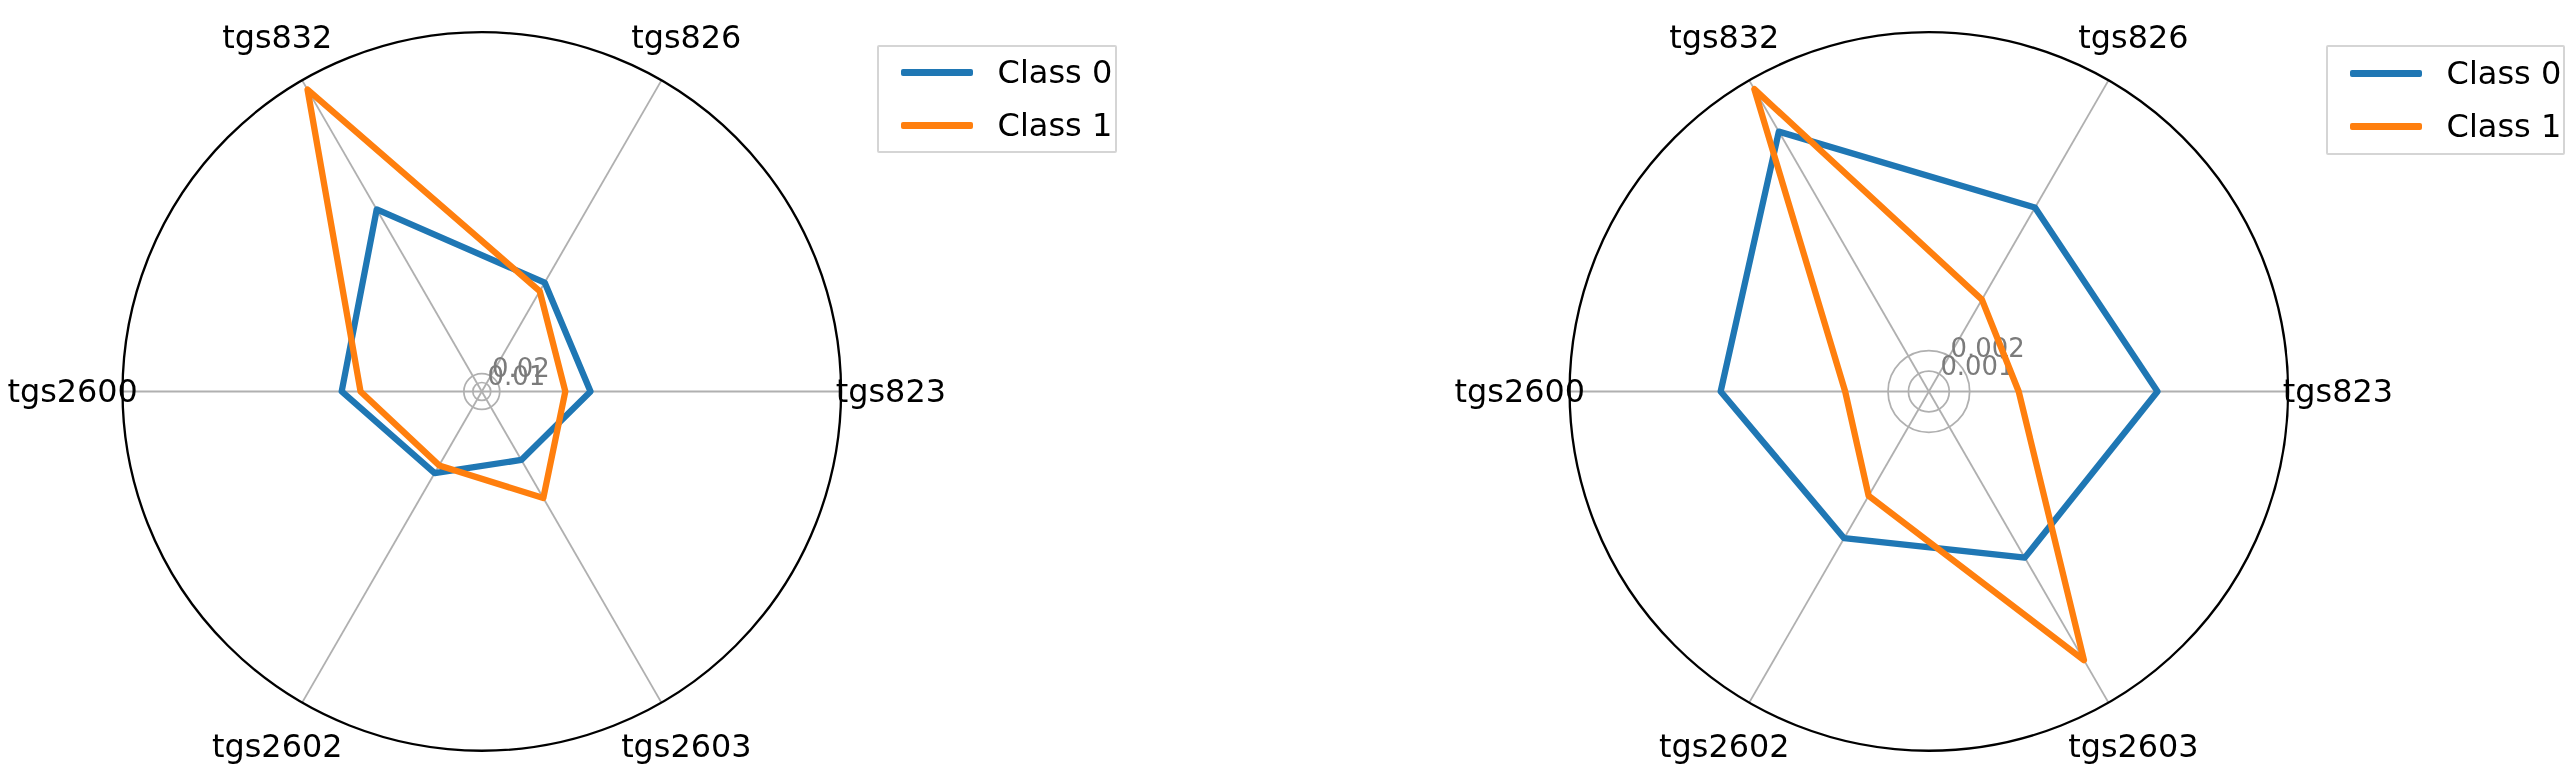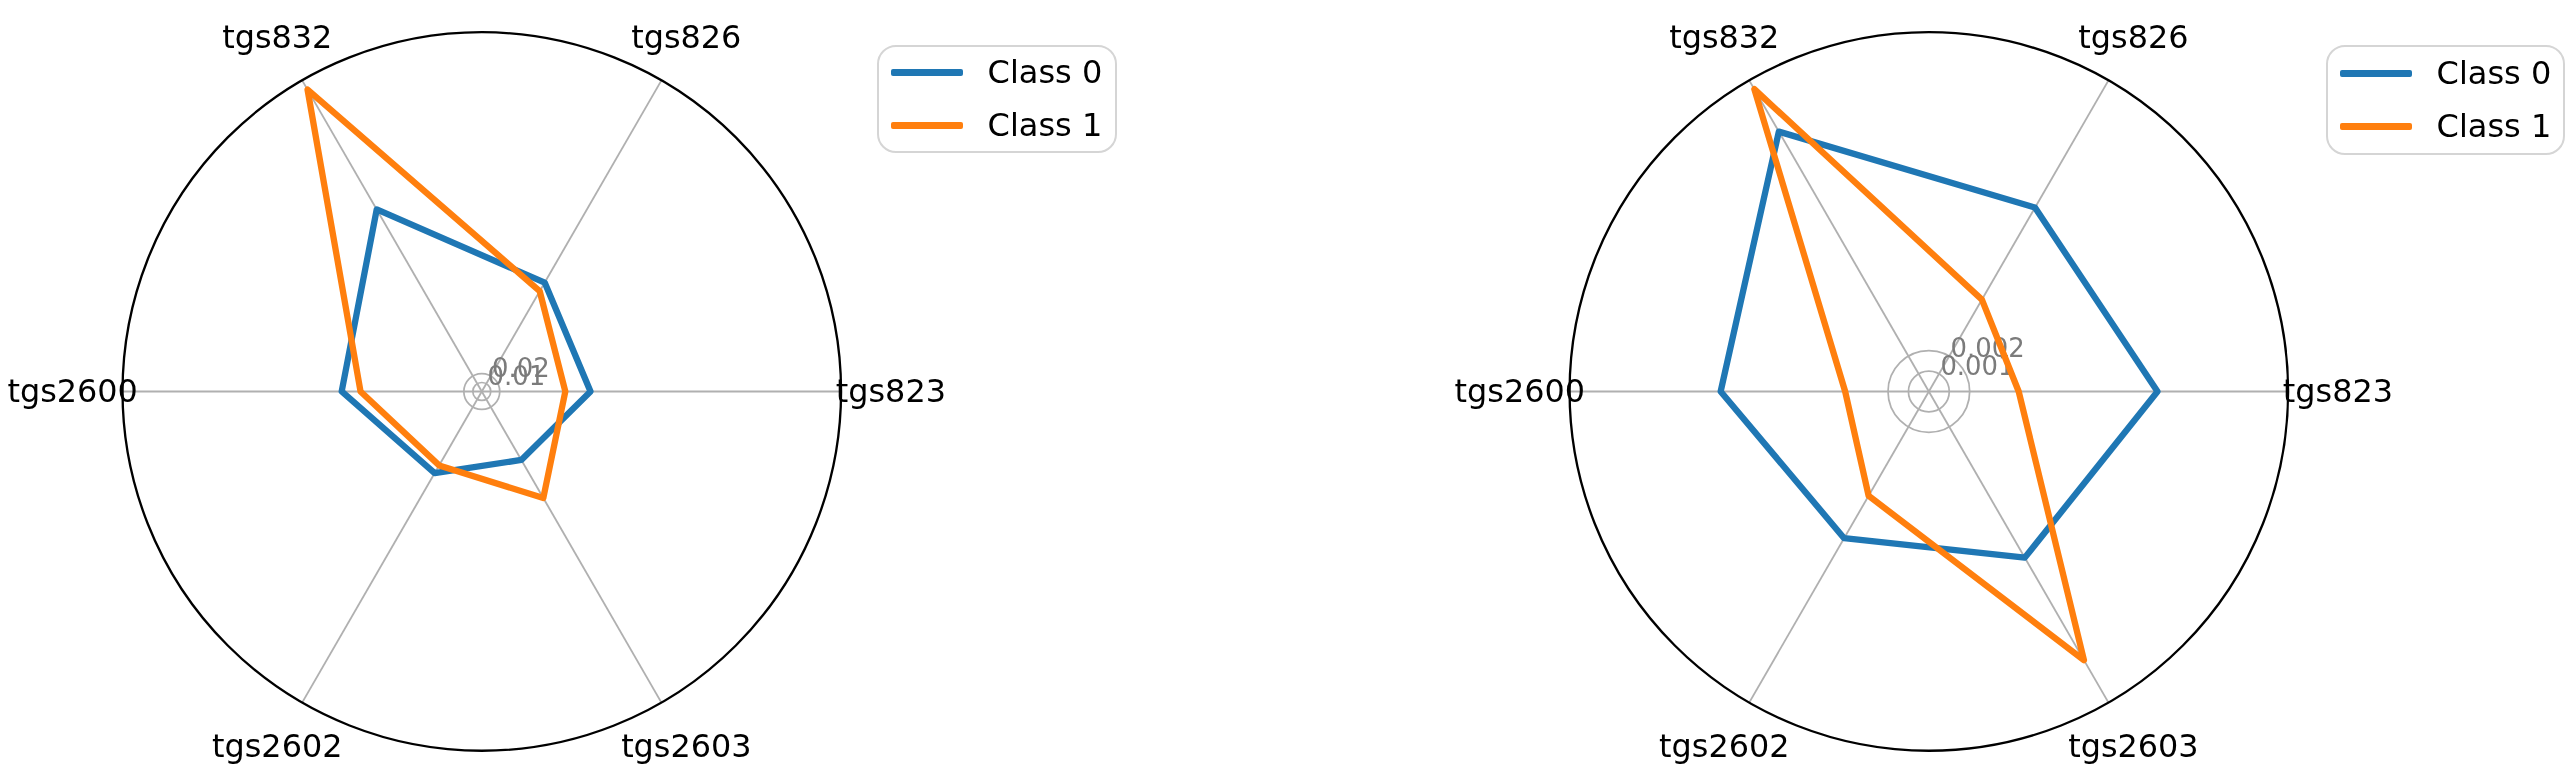--- a/index.html
+++ b/index.html
@@ -7,27 +7,27 @@
     width: 2576px; height: 773px;
     font-family: "DejaVu Sans", sans-serif;
     position: relative; overflow: hidden;
   }
   .figure { position: absolute; left: 0; top: 0; width: 2576px; height: 773px; background: #ffffff; }
   svg.radar { position: absolute; left: 0; top: 0; width: 2576px; height: 773px; }
   .legend {
     position: absolute;
     background: #ffffff;
     border: 2px solid #d5d5d5;
-    border-radius: 19px;
+    border-radius: 2px;
     box-sizing: border-box;
     display: flex;
     flex-direction: column;
     justify-content: center;
     row-gap: 17.3px;
-    padding-left: 12px;
+    padding-left: 22px;
   }
   .legend-entry { display: flex; align-items: center; }
   .legend-line { display: inline-block; width: 72px; height: 6.6px; border-radius: 2px; flex: 0 0 auto; }
   .legend-label { margin-left: 24.6px; font-size: 32px; color: #000000; line-height: 1.1; white-space: nowrap; }
   #legend-left  { left: 877px; top: 45px; width: 240px; height: 108px; }
   #legend-right { left: 2326px; top: 45px; width: 239px; height: 110px; }
 </style>
 </head>
 <body>
 

